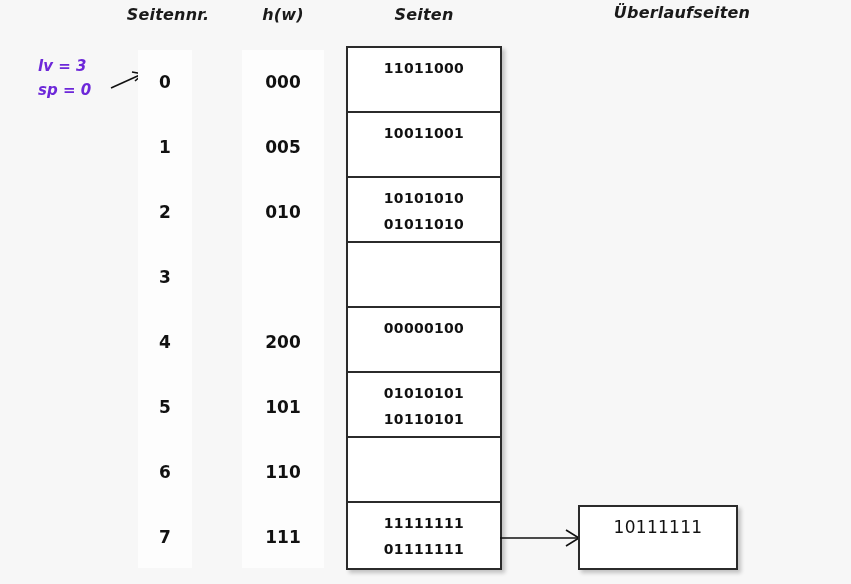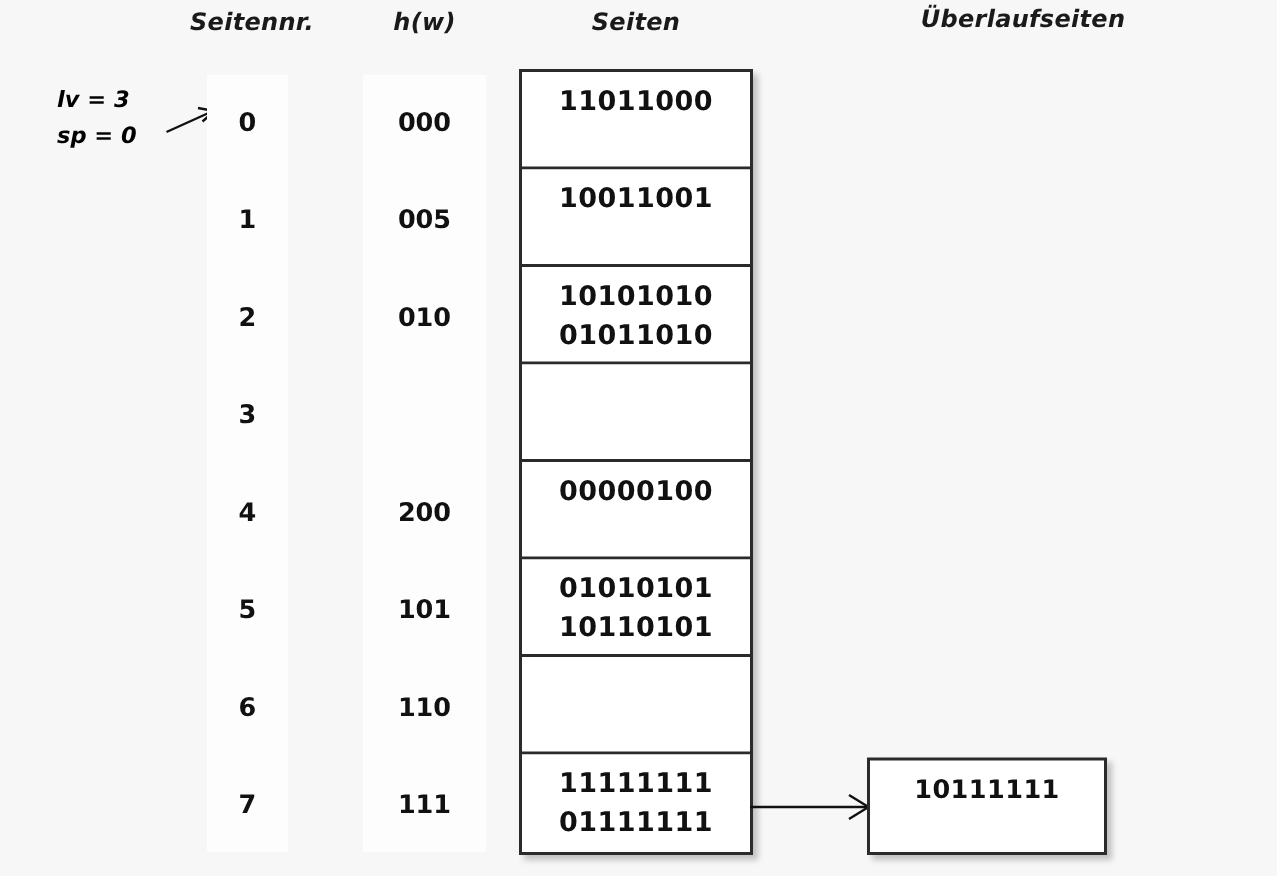--- a/index.html
+++ b/index.html
@@ -37,21 +37,21 @@
   #hdr-ueber    { left: 658px; top: 3px; margin-left: 24px; }
 
   
   #annotation {
     position: absolute;
     left: 38px;
     top: 54px;
     font-style: italic;
     font-size: 15px;
     font-weight: 700;
-    color: #000000;
+    color: #6d28d9;
     line-height: 24px;
     white-space: nowrap;
   }
   #annotation .ann-line { display: block; }
 
   
   #ann-arrow {
     position: absolute;
     left: 110px;
     top: 68px;
@@ -97,21 +97,21 @@
     height: 65px;
     box-sizing: border-box;
     border-bottom: 2px solid #2b2b2b;
     background: #ffffff;
     padding-top: 7px;
     text-align: center;
   }
   .page-row:last-child { border-bottom: none; }
   .page-row .rec {
     display: block;
-    font-size: 18px;
+    font-size: 14px;
     font-weight: 600;
     color: #111;
     line-height: 26px;
     letter-spacing: 0.3px;
   }
 
   
   #overflow-box {
     position: absolute;
     left: 578px;
@@ -121,21 +121,21 @@
     box-sizing: border-box;
     border: 2px solid #2b2b2b;
     background: #ffffff;
     box-shadow: 3px 3px 4px rgba(0,0,0,0.22);
     padding-top: 7px;
     text-align: center;
   }
   #overflow-box .rec {
     display: block;
     font-size: 17px;
-    font-weight: 700;
+    font-weight: 400;
     color: #111;
     line-height: 26px;
     letter-spacing: 0.3px;
   }
 
   
   #overflow-arrow {
     position: absolute;
     left: 500px;
     top: 525px;

